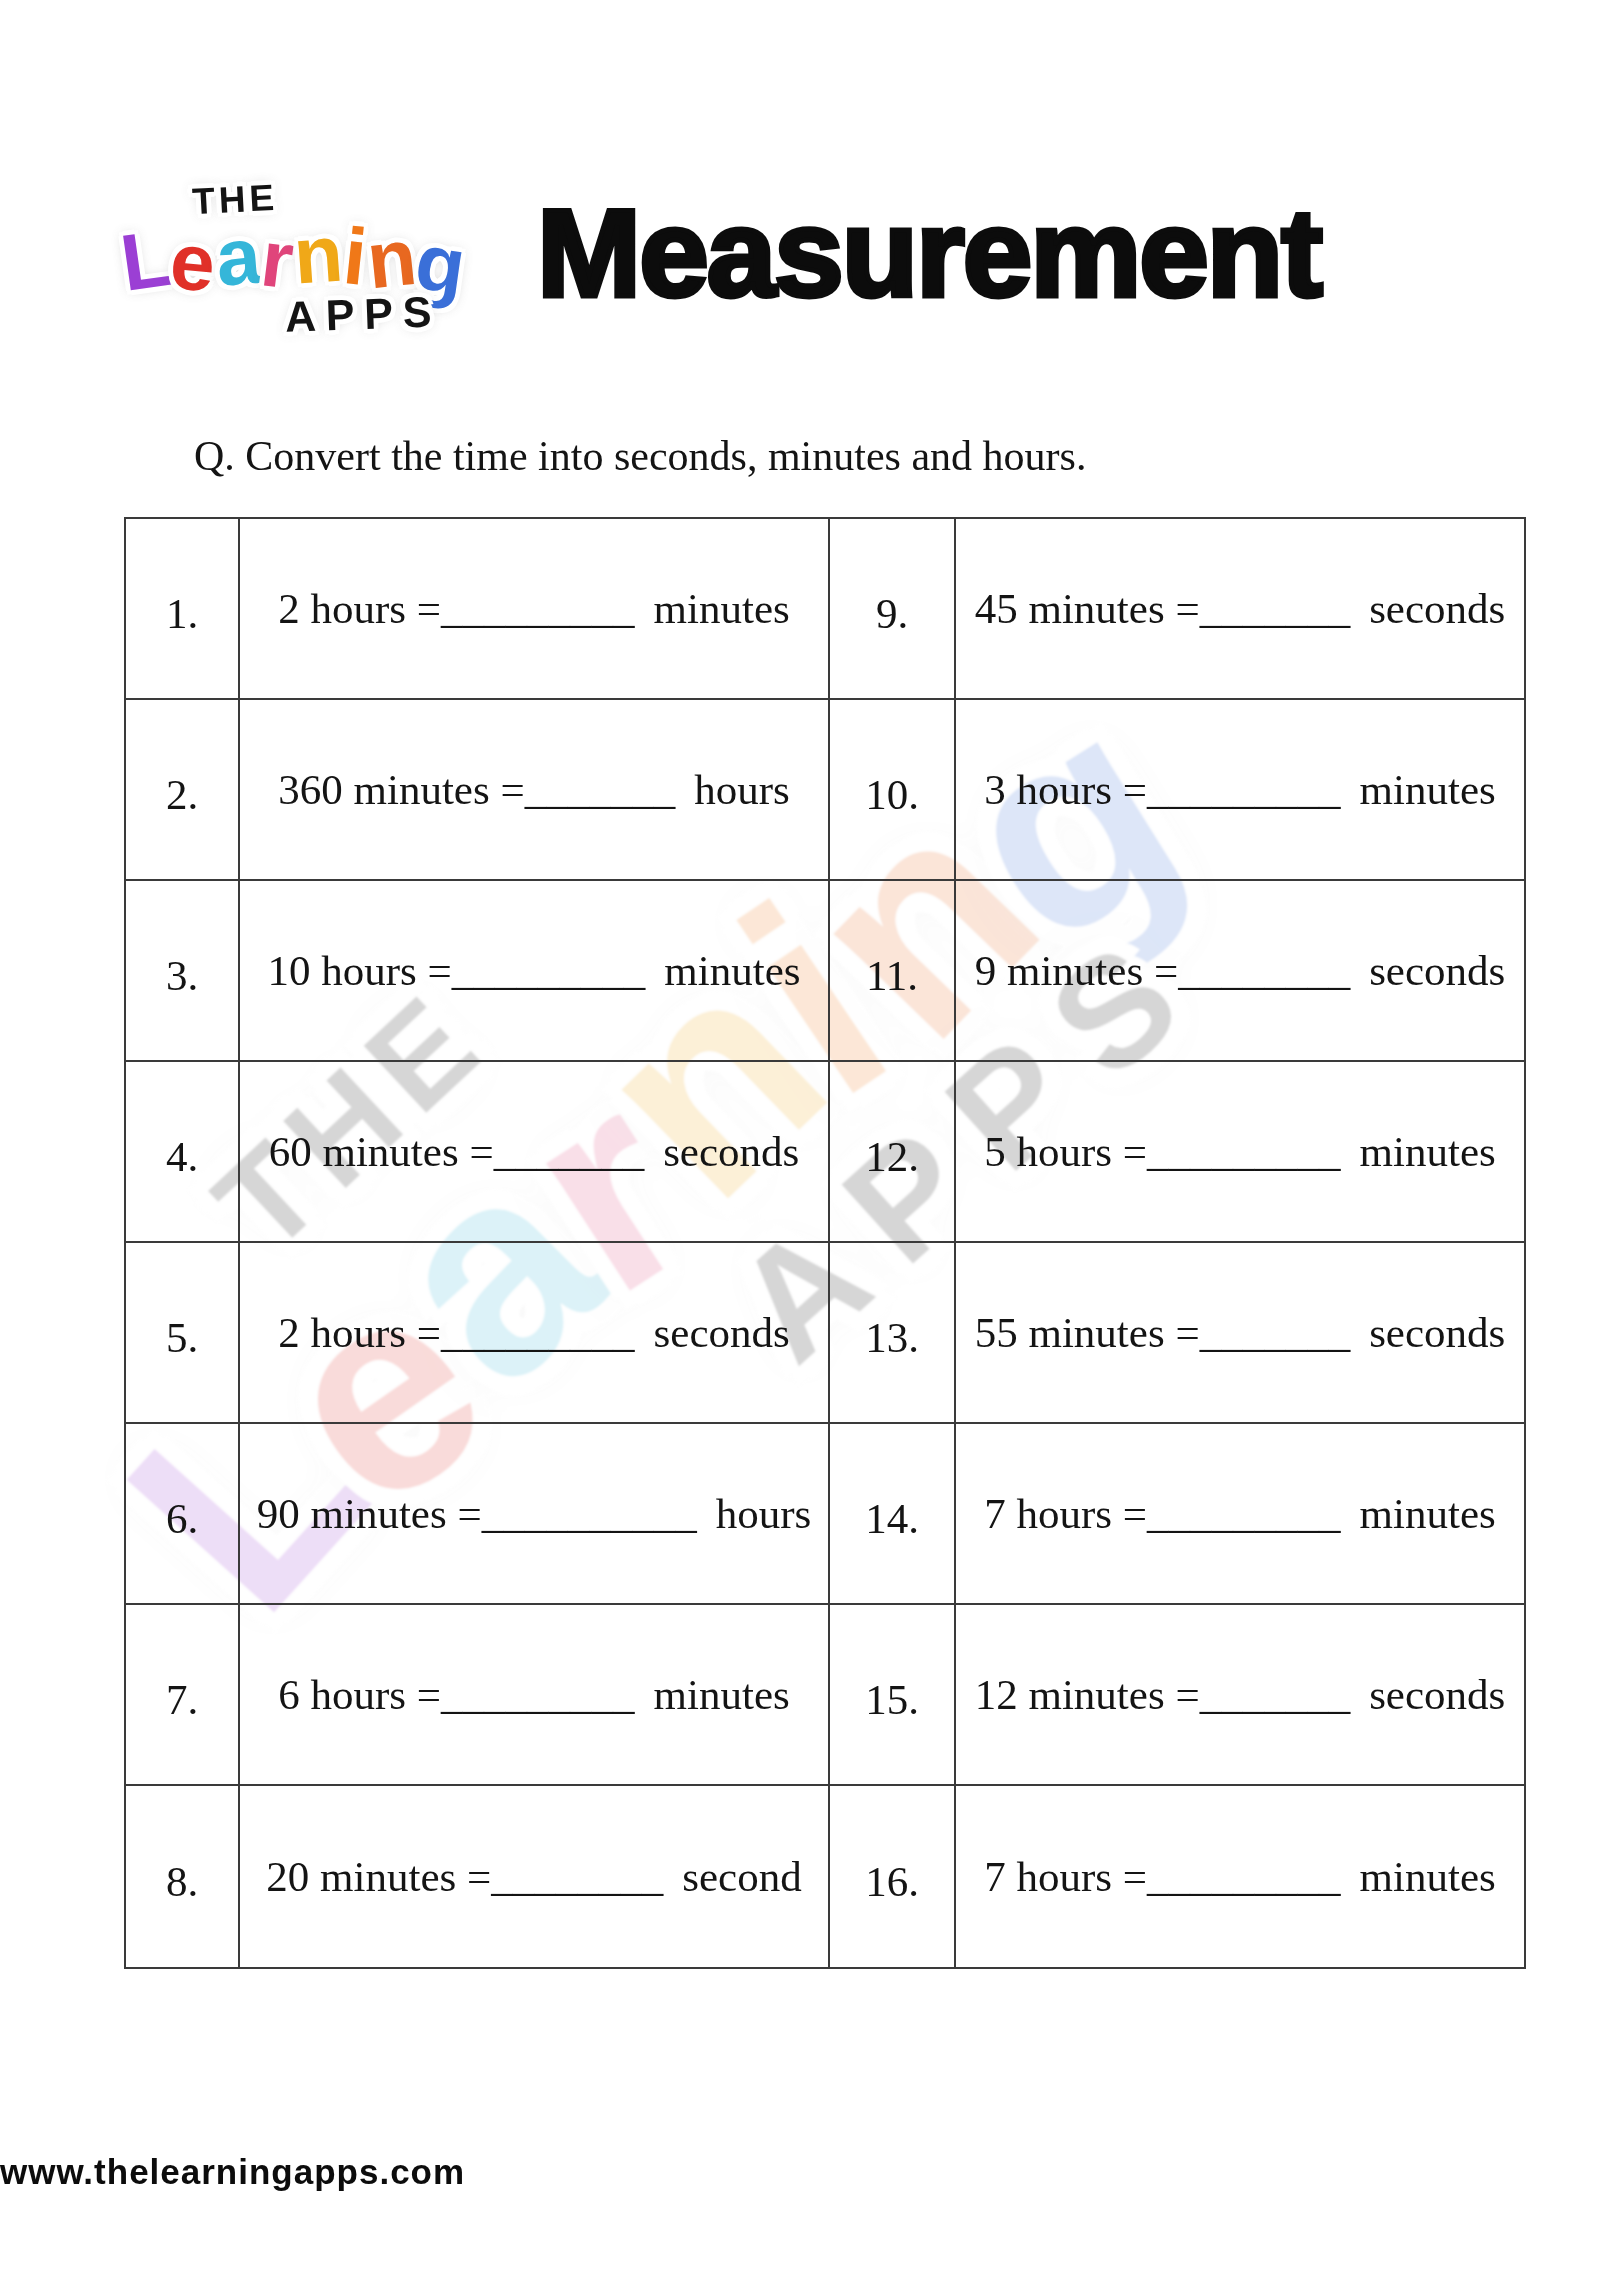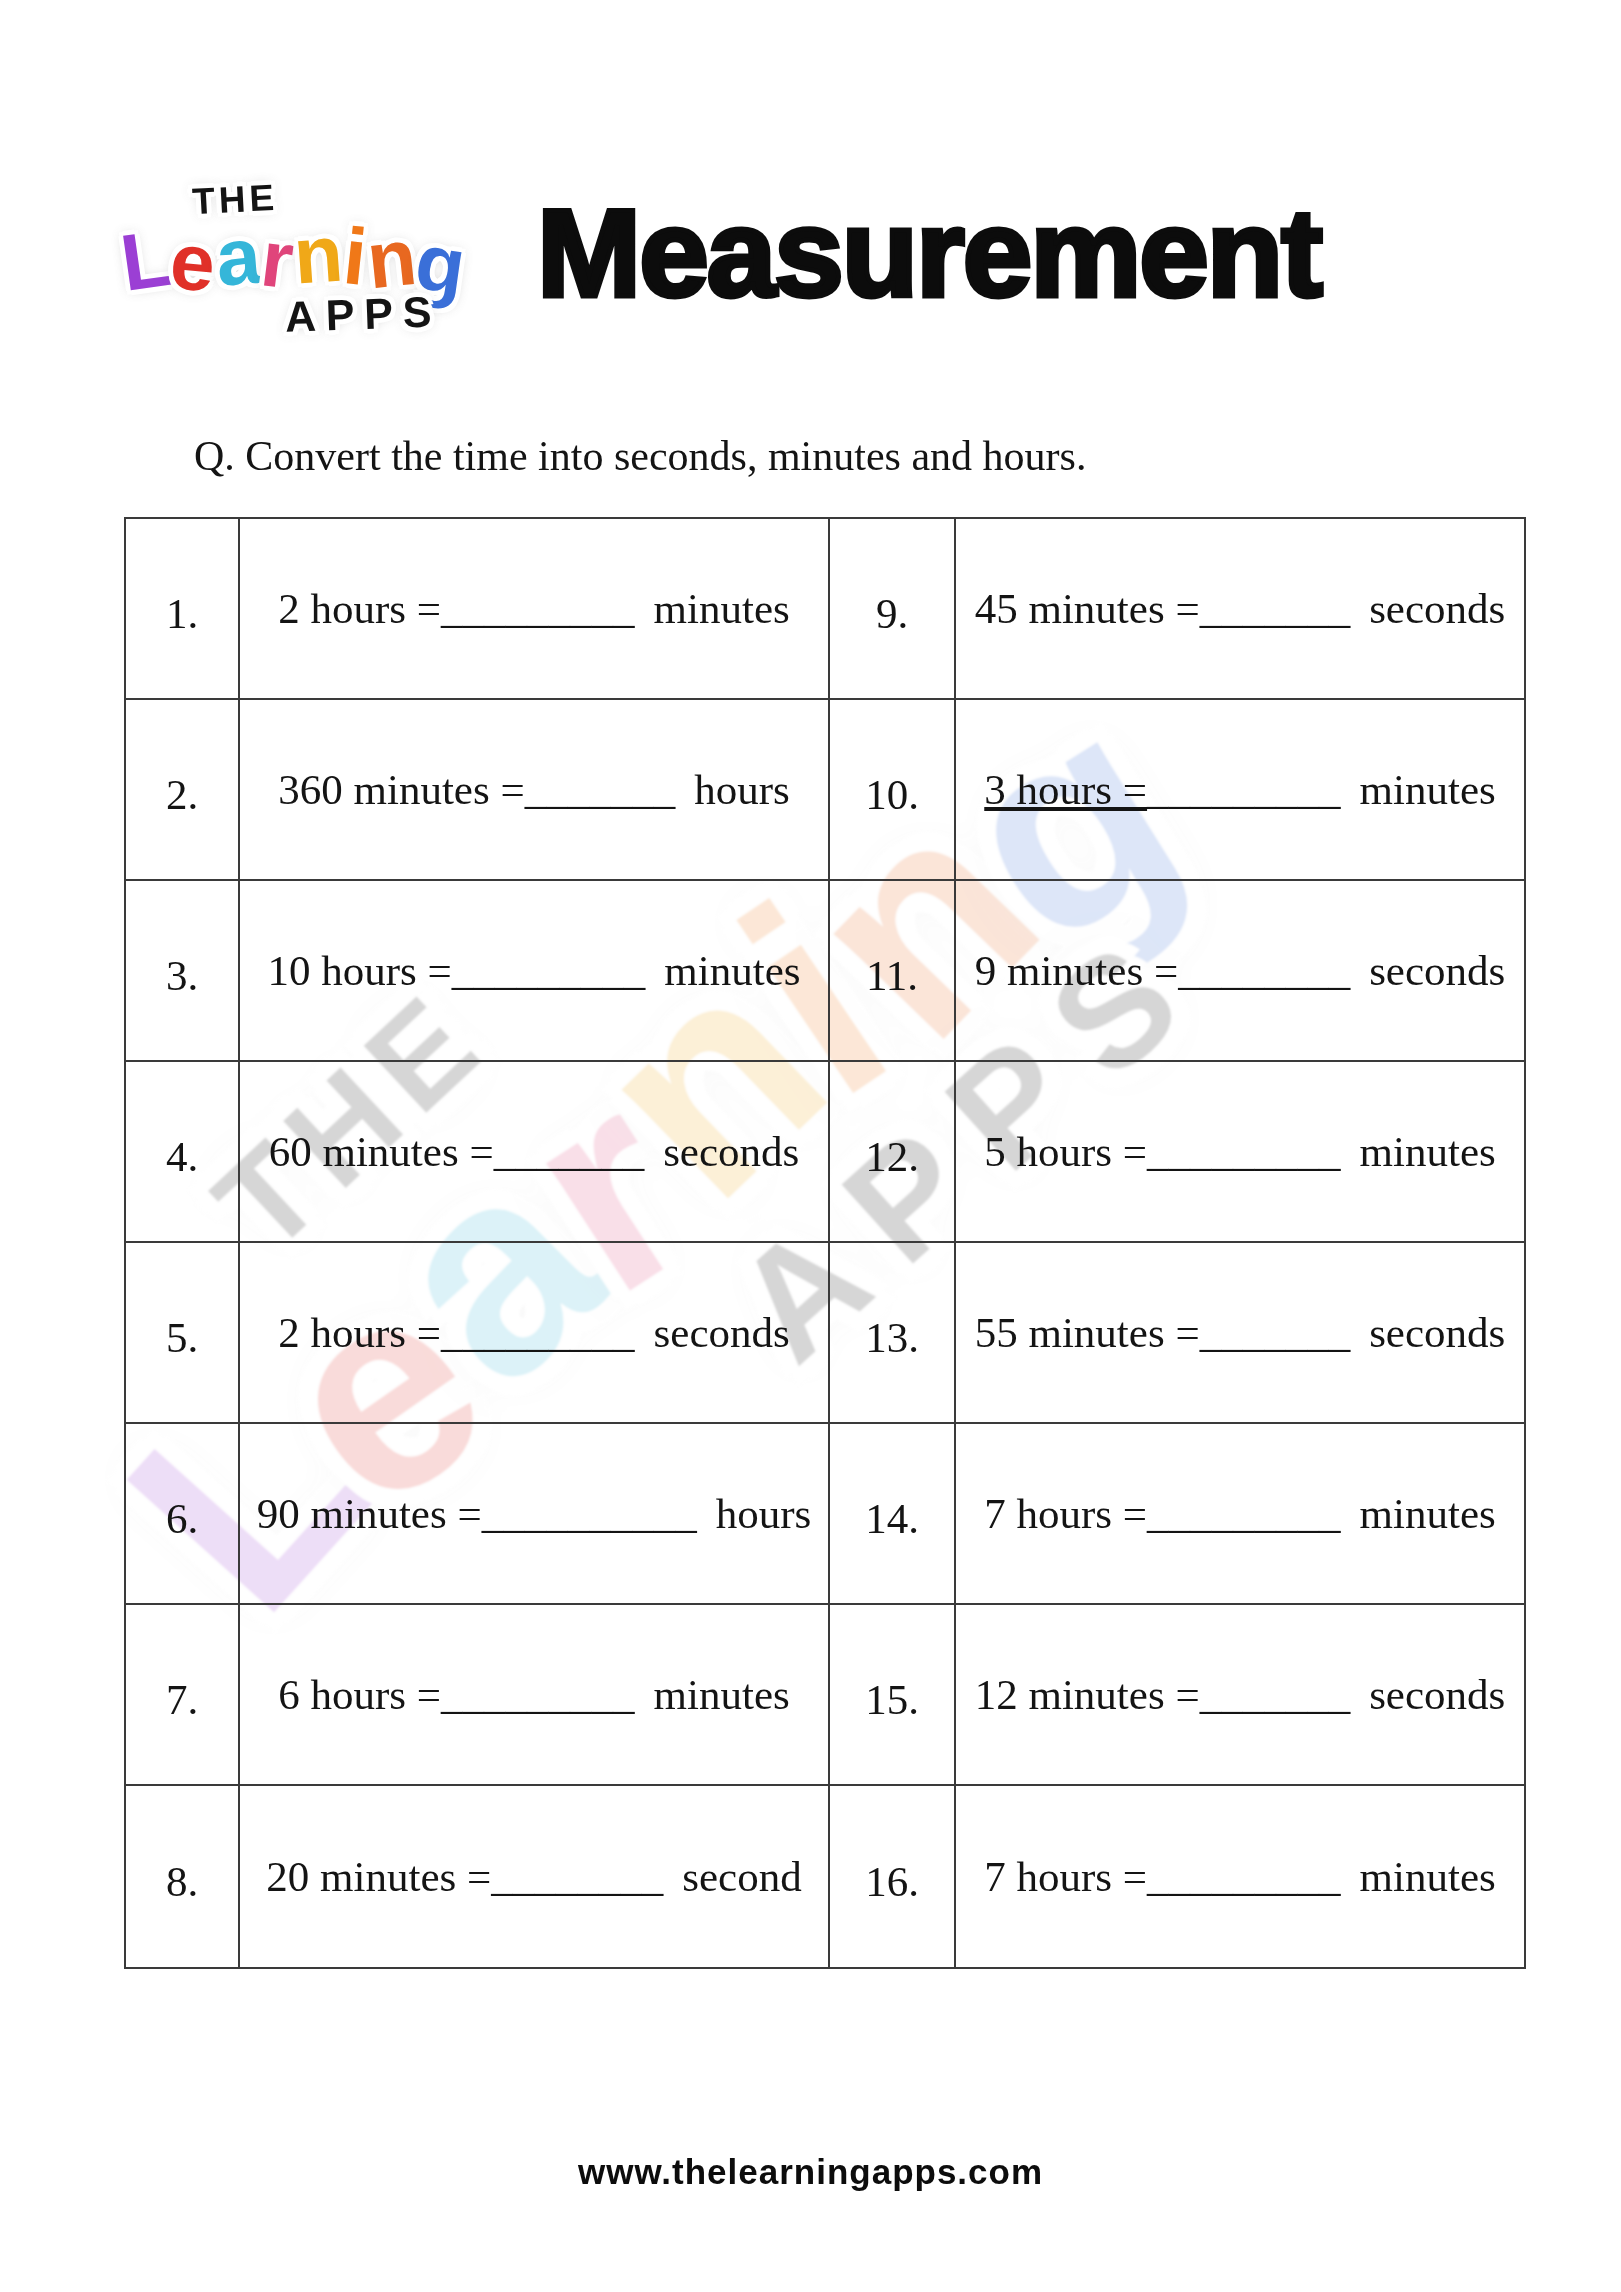--- a/index.html
+++ b/index.html
@@ -44,21 +44,21 @@
   .cell{border-right:2.9px solid #3a3a3a;border-bottom:2.9px solid #3a3a3a;
         display:flex;align-items:center;justify-content:center;font-size:43px;
         white-space:nowrap;overflow:visible;}
   .cell:nth-child(4n){border-right:none;}
   .cell:nth-last-child(-n+4){border-bottom:none;}
   .cell.num{padding-top:9.8px;box-sizing:border-box;}
   .cell.q .unit{margin-left:19px;}
   .cell.q .blank{letter-spacing:0px;}
 
   
-  .footer{position:absolute;left:0;top:2152px;width:100%;text-align:center;z-index:3;
+  .footer{position:absolute;left:0;top:2152px;width:100%;text-align:left;z-index:3;
           font-family:"Liberation Sans",sans-serif;font-weight:bold;font-size:35px;
           letter-spacing:1px;color:#0c0c0c;}
 </style>
 </head>
 <body>
 
 <div class="page">
 
   <div class="logo">
     <div class="logo-the outline">THE</div>
@@ -92,21 +92,21 @@
         <div class="unit" style="display: inline;">seconds</div>
       </div>
       <div class="cell num">2.</div>
       <div class="cell q">
         <div class="prefix" style="display: inline;">360 minutes =</div>
         <div class="blank" style="display: inline;">_______</div>
         <div class="unit" style="display: inline;">hours</div>
       </div>
       <div class="cell num">10.</div>
       <div class="cell q">
-        <div class="prefix" style="display: inline; text-decoration: underline;">3 hours =</div>
+        <div class="prefix" style="display: inline;">3 hours =</div>
         <div class="blank" style="display: inline;">_________</div>
         <div class="unit" style="display: inline;">minutes</div>
       </div>
       <div class="cell num">3.</div>
       <div class="cell q">
         <div class="prefix" style="display: inline;">10 hours =</div>
         <div class="blank" style="display: inline;">_________</div>
         <div class="unit" style="display: inline;">minutes</div>
       </div>
       <div class="cell num">11.</div>

